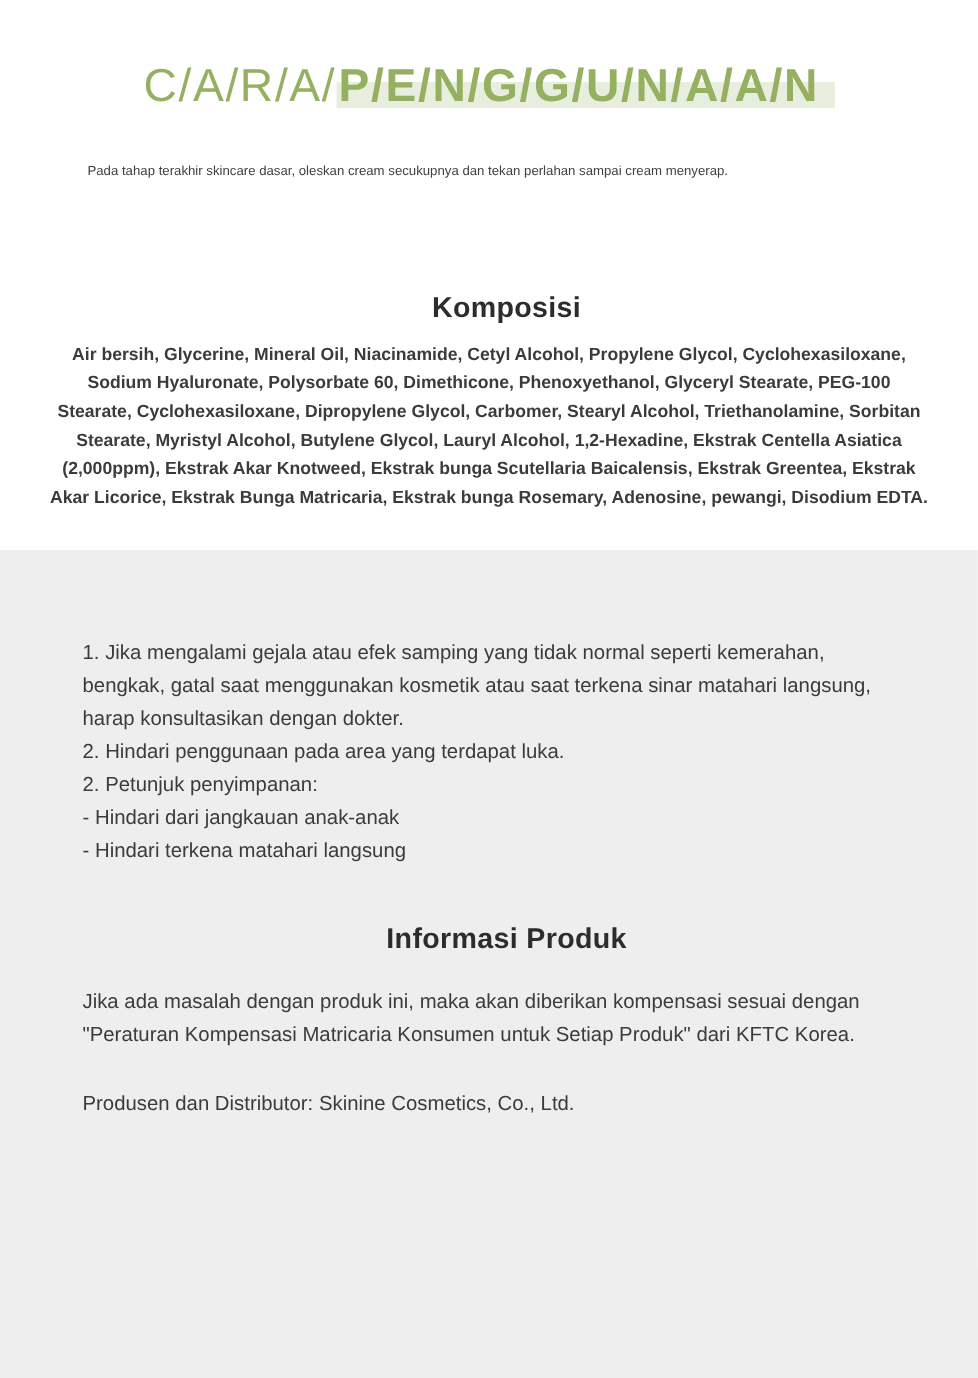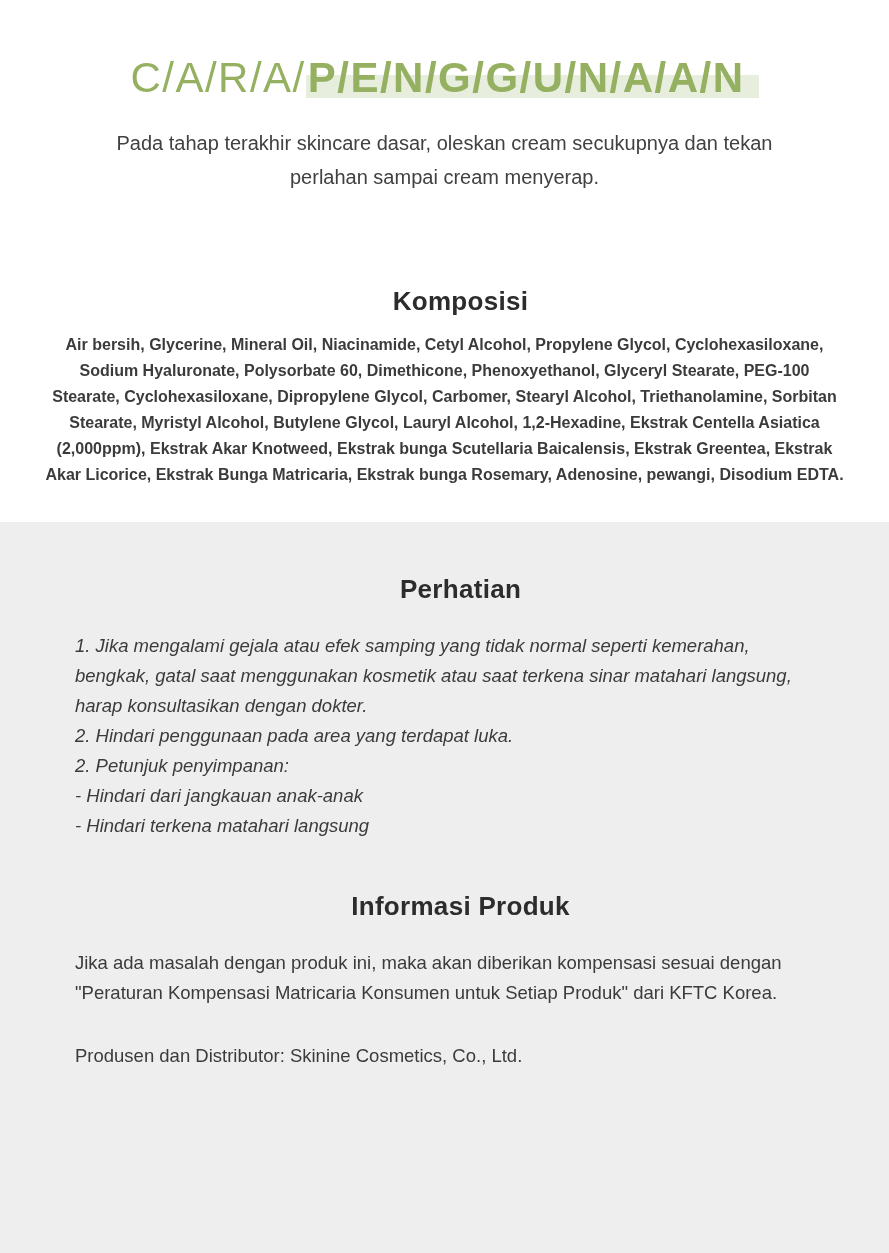--- a/index.html
+++ b/index.html
@@ -31,24 +31,23 @@
   .deco-title .t-bold {
     font-weight: 700;
     background: linear-gradient(to bottom,
       transparent 44%, #e8eedd 44%, #e8eedd 94%, transparent 94%);
     padding: 0 14px 0 2px;
   }
 
   
   .usage-section { padding-top: 54px; }
   .usage-desc {
-    margin: 24px auto 0;
+    margin: 36px auto 0;
     max-width: 730px;
-    text-align: center;
-    font-size: 20px;
+    font-size: 12px;
     line-height: 34px;
     color: #414141;
   }
   .info-header-section { margin-top: 64px; }
 
   .section-heading {
     margin: 0;
     text-align: center;
     font-size: 26px;
     font-weight: 700;
@@ -74,21 +73,21 @@
     flex: 1;
     padding: 52px 75px 40px;
     box-sizing: border-box;
   }
   .caution-list {
     margin-top: 26px;
     font-size: 18.5px;
     line-height: 30px;
     color: #3b3b3b;
   }
-  .caution-item { margin: 0; font-style: italic; }
+  .caution-item { margin: 0; }
 
   .info-heading { margin-top: 50px; }
   .body-par {
     margin: 26px 0 0;
     font-size: 18.5px;
     line-height: 30px;
     color: #3b3b3b;
   }
   .detail-lines { margin-top: 32px; }
   .detail-lines div { line-height: 31px; }
@@ -103,21 +102,20 @@
     <p class="usage-desc">Pada tahap terakhir skincare dasar, oleskan cream secukupnya dan tekan perlahan sampai cream menyerap.</p>
   </section>
 
   <section class="info-header-section">
 
     <h2 class="section-heading komposisi-heading">Komposisi</h2>
     <p class="ingredients">Air bersih, Glycerine, Mineral Oil, Niacinamide, Cetyl Alcohol, Propylene Glycol, Cyclohexasiloxane, Sodium Hyaluronate, Polysorbate 60, Dimethicone, Phenoxyethanol, Glyceryl Stearate, PEG-100 Stearate, Cyclohexasiloxane, Dipropylene Glycol, Carbomer, Stearyl Alcohol, Triethanolamine, Sorbitan Stearate, Myristyl Alcohol, Butylene Glycol, Lauryl Alcohol, 1,2-Hexadine, Ekstrak Centella Asiatica (2,000ppm), Ekstrak Akar Knotweed, Ekstrak bunga Scutellaria Baicalensis, Ekstrak Greentea, Ekstrak Akar Licorice, Ekstrak Bunga Matricaria, Ekstrak bunga Rosemary, Adenosine, pewangi, Disodium EDTA.</p>
   </section>
 
   <section class="gray-section">
-    <h2 class="section-heading">Perhatian</h2>
 
     <div class="caution-list">
       <div class="caution-item">1. Jika mengalami gejala atau efek samping yang tidak normal seperti kemerahan, bengkak, gatal saat menggunakan kosmetik atau saat terkena sinar matahari langsung, harap konsultasikan dengan dokter.</div>
       <div class="caution-item">2. Hindari penggunaan pada area yang terdapat luka.</div>
       <div class="caution-item">2. Petunjuk penyimpanan:</div>
       <div class="caution-item">- Hindari dari jangkauan anak-anak</div>
       <div class="caution-item">- Hindari terkena matahari langsung</div>
     </div>
 
     <h2 class="section-heading info-heading">Informasi Produk</h2>

